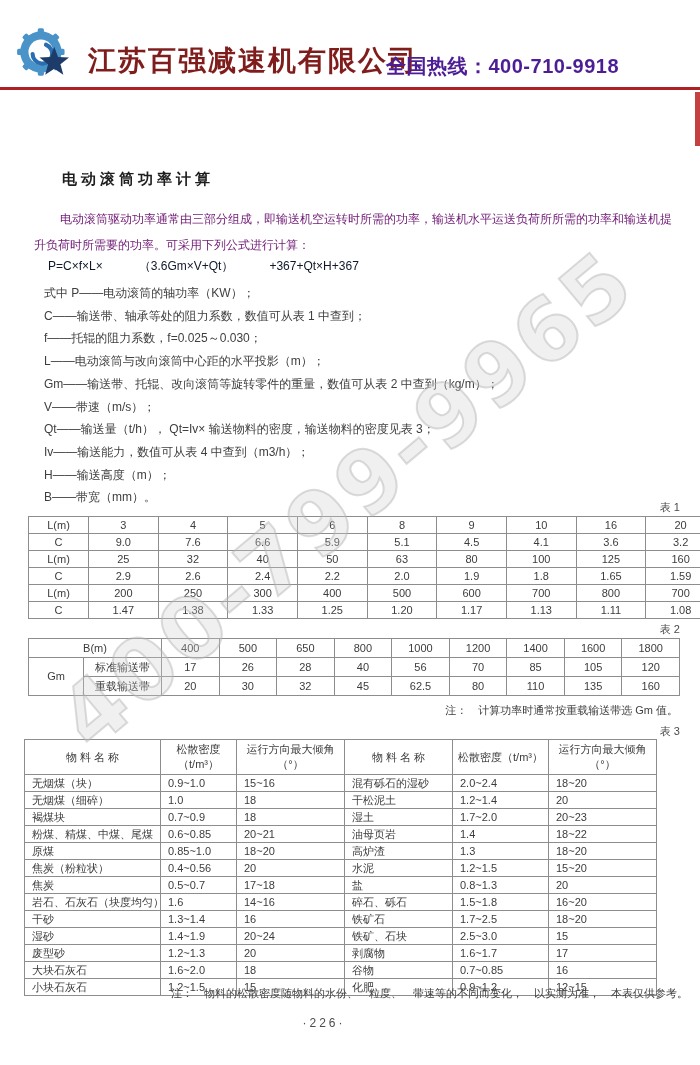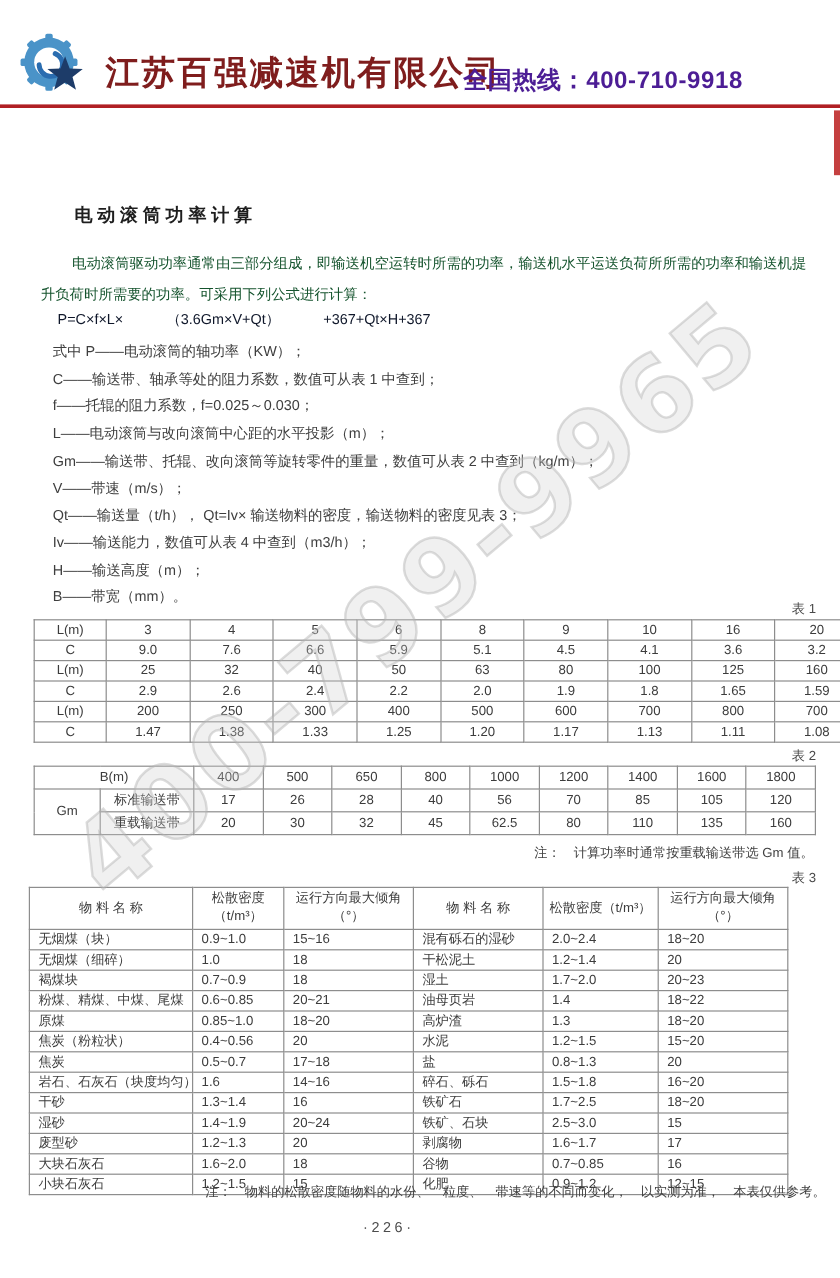--- a/index.html
+++ b/index.html
@@ -29,21 +29,21 @@
     font-family:"DejaVu Sans",sans-serif;font-size:86px;font-weight:bold;letter-spacing:4px;
     color:rgba(205,205,205,0.30);-webkit-text-stroke:2px rgba(178,178,178,0.45);
     z-index:6;pointer-events:none;white-space:nowrap;
   }
 
   
   .doc-title{
     position:absolute;left:46px;top:170px;font-size:15px;font-weight:bold;
     color:#1e1e1e;letter-spacing:4px;white-space:nowrap;padding-left:16px;
   }
-  .intro{position:absolute;left:34px;top:206px;width:650px;font-size:12px;line-height:26px;color:#14532d;}
+  .intro{position:absolute;left:34px;top:206px;width:650px;font-size:12px;line-height:26px;color:#701a75;}
   .intro .l1{text-indent:26px;white-space:nowrap;}
   .intro .l2{white-space:nowrap;}
   .formula{position:absolute;left:48px;top:258px;font-size:12px;color:#0f172a;white-space:nowrap;}
   .defs{position:absolute;left:44px;top:282px;font-size:12px;line-height:22.7px;color:#3e3e3e;}
   .defs div{white-space:nowrap;}
 
   
   .tbl-label{position:absolute;right:20px;font-size:11px;color:#4a4a4a;}
   #label-t1{top:500px;}
   #label-t2{top:622px;}

